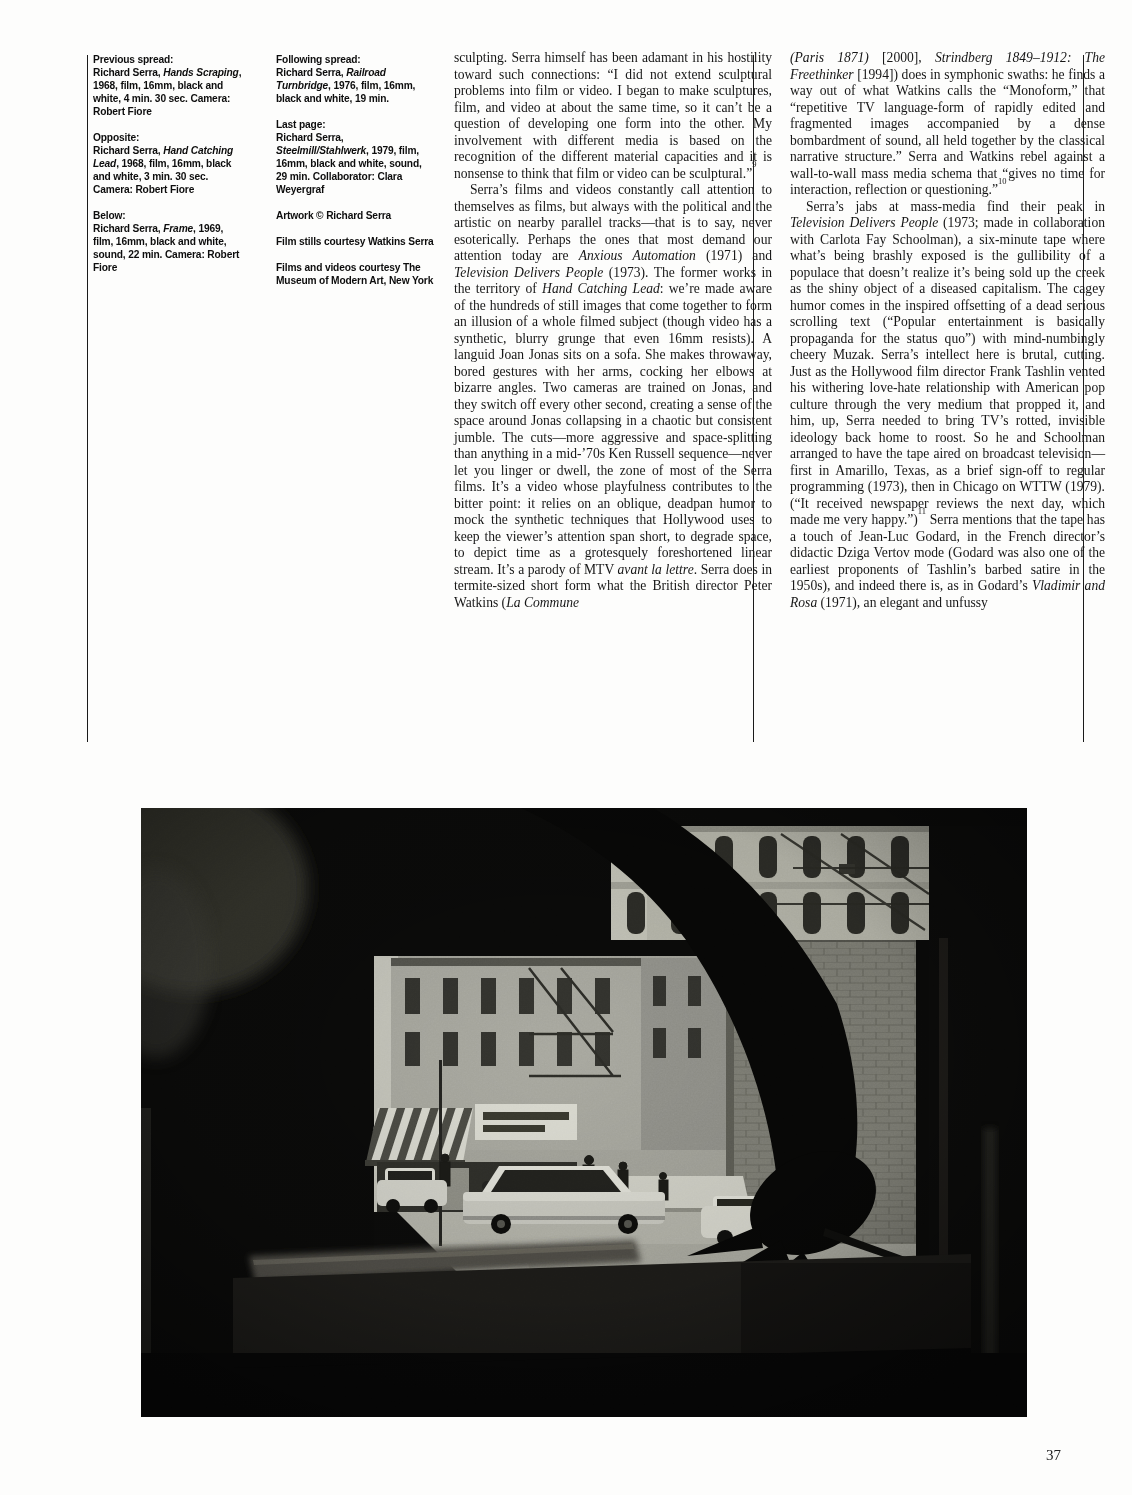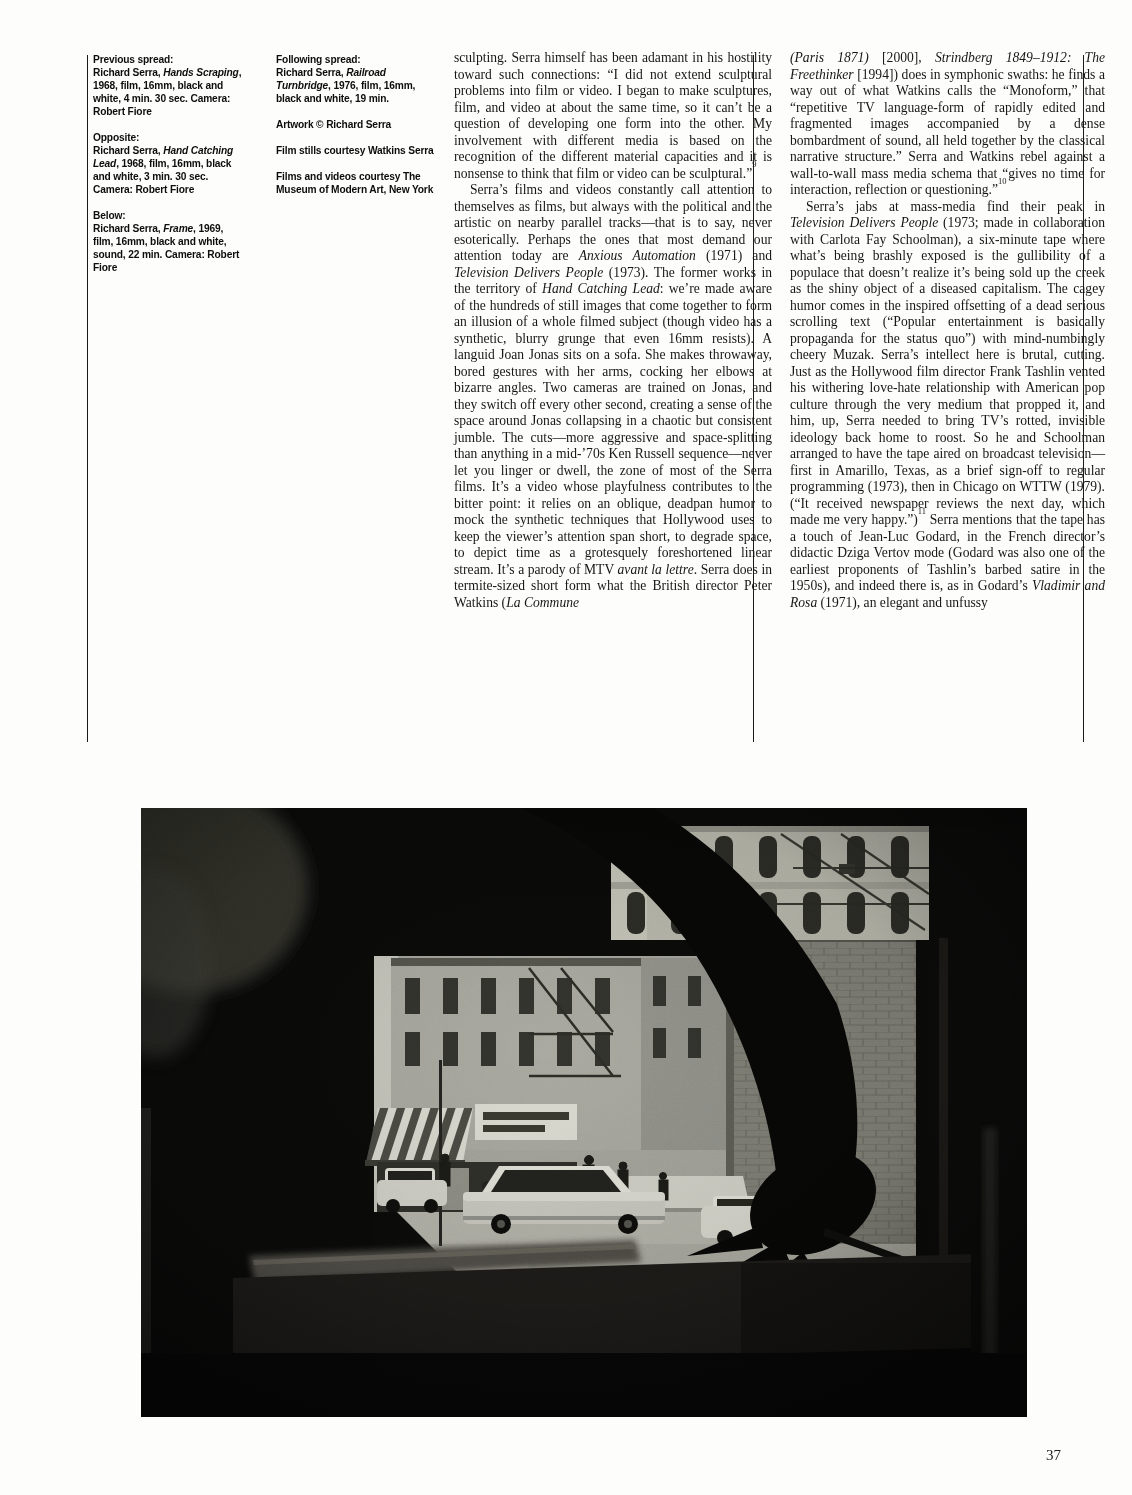--- a/index.html
+++ b/index.html
@@ -43,20 +43,22 @@
       <p class="cap-block"><span>Previous spread:
 Richard Serra, </span><span class="it">Hands Scraping</span><span>, 1968, film, 16mm, black and white, 4 min. 30 sec. Camera: Robert Fiore</span></p>
       <p class="cap-block"><span>Opposite:
 Richard Serra, </span><span class="it">Hand Catching Lead</span><span>, 1968, film, 16mm, black and white, 3 min. 30 sec. Camera: Robert Fiore</span></p>
       <p class="cap-block"><span>Below:
 Richard Serra, </span><span class="it">Frame</span><span>, 1969, film, 16mm, black and white, sound, 22 min. Camera: Robert Fiore</span></p>
     </div>
   <div class="cap-col" id="cap-b">
       <p class="cap-block"><span>Following spread:
 Richard Serra, </span><span class="it">Railroad Turnbridge</span><span>, 1976, film, 16mm, black and white, 19 min.</span></p>
+      <p class="cap-block"><span>Last page:
+Richard Serra, </span><span class="it">Steelmill/Stahlwerk</span><span>, 1979, film, 16mm, black and white, sound, 29 min. Collaborator: Clara Weyergraf</span></p>
       <p class="cap-block"><span>Artwork © Richard Serra</span></p>
       <p class="cap-block"><span>Film stills courtesy Watkins Serra</span></p>
       <p class="cap-block"><span>Films and videos courtesy The Museum of Modern Art, New York</span></p>
     </div>
 
   <div class="text-col" id="col1" lang="en">
       <p class="para"><span>sculpting. Serra himself has been adamant in his hostility toward such connections: “I did not extend sculptural problems into film or video. I began to make sculptures, film, and video at about the same time, so it can’t be a question of developing one form into the other. My involvement with different media is based on the recognition of the different material capacities and it is nonsense to think that film or video can be sculptural.”</span><sup>9</sup></p>
       <p class="para indent"><span>Serra’s films and videos constantly call attention to themselves as films, but always with the political and the artistic on nearby parallel tracks—that is to say, never esoterically. Perhaps the ones that most demand our attention today are </span><span class="it">Anxious Automation</span><span> (1971) and </span><span class="it">Television Delivers People</span><span> (1973). The former works in the territory of </span><span class="it">Hand Catching Lead</span><span>: we’re made aware of the hundreds of still images that come together to form an illusion of a whole filmed subject (though video has a synthetic, blurry grunge that even 16mm resists). A languid Joan Jonas sits on a sofa. She makes throwaway, bored gestures with her arms, cocking her elbows at bizarre angles. Two cameras are trained on Jonas, and they switch off every other second, creating a sense of the space around Jonas collapsing in a chaotic but consistent jumble. The cuts—more aggressive and space-splitting than anything in a mid-’70s Ken Russell sequence—never let you linger or dwell, the zone of most of the Serra films. It’s a video whose playfulness contributes to the bitter point: it relies on an oblique, deadpan humor to mock the synthetic techniques that Hollywood uses to keep the viewer’s attention span short, to degrade space, to depict time as a grotesquely foreshortened linear stream. It’s a parody of MTV </span><span class="it">avant la lettre</span><span>. Serra does in termite-sized short form what the British director Peter Watkins (</span><span class="it">La Commune</span></p>
     </div>
   <div class="text-col" id="col2" lang="en">

